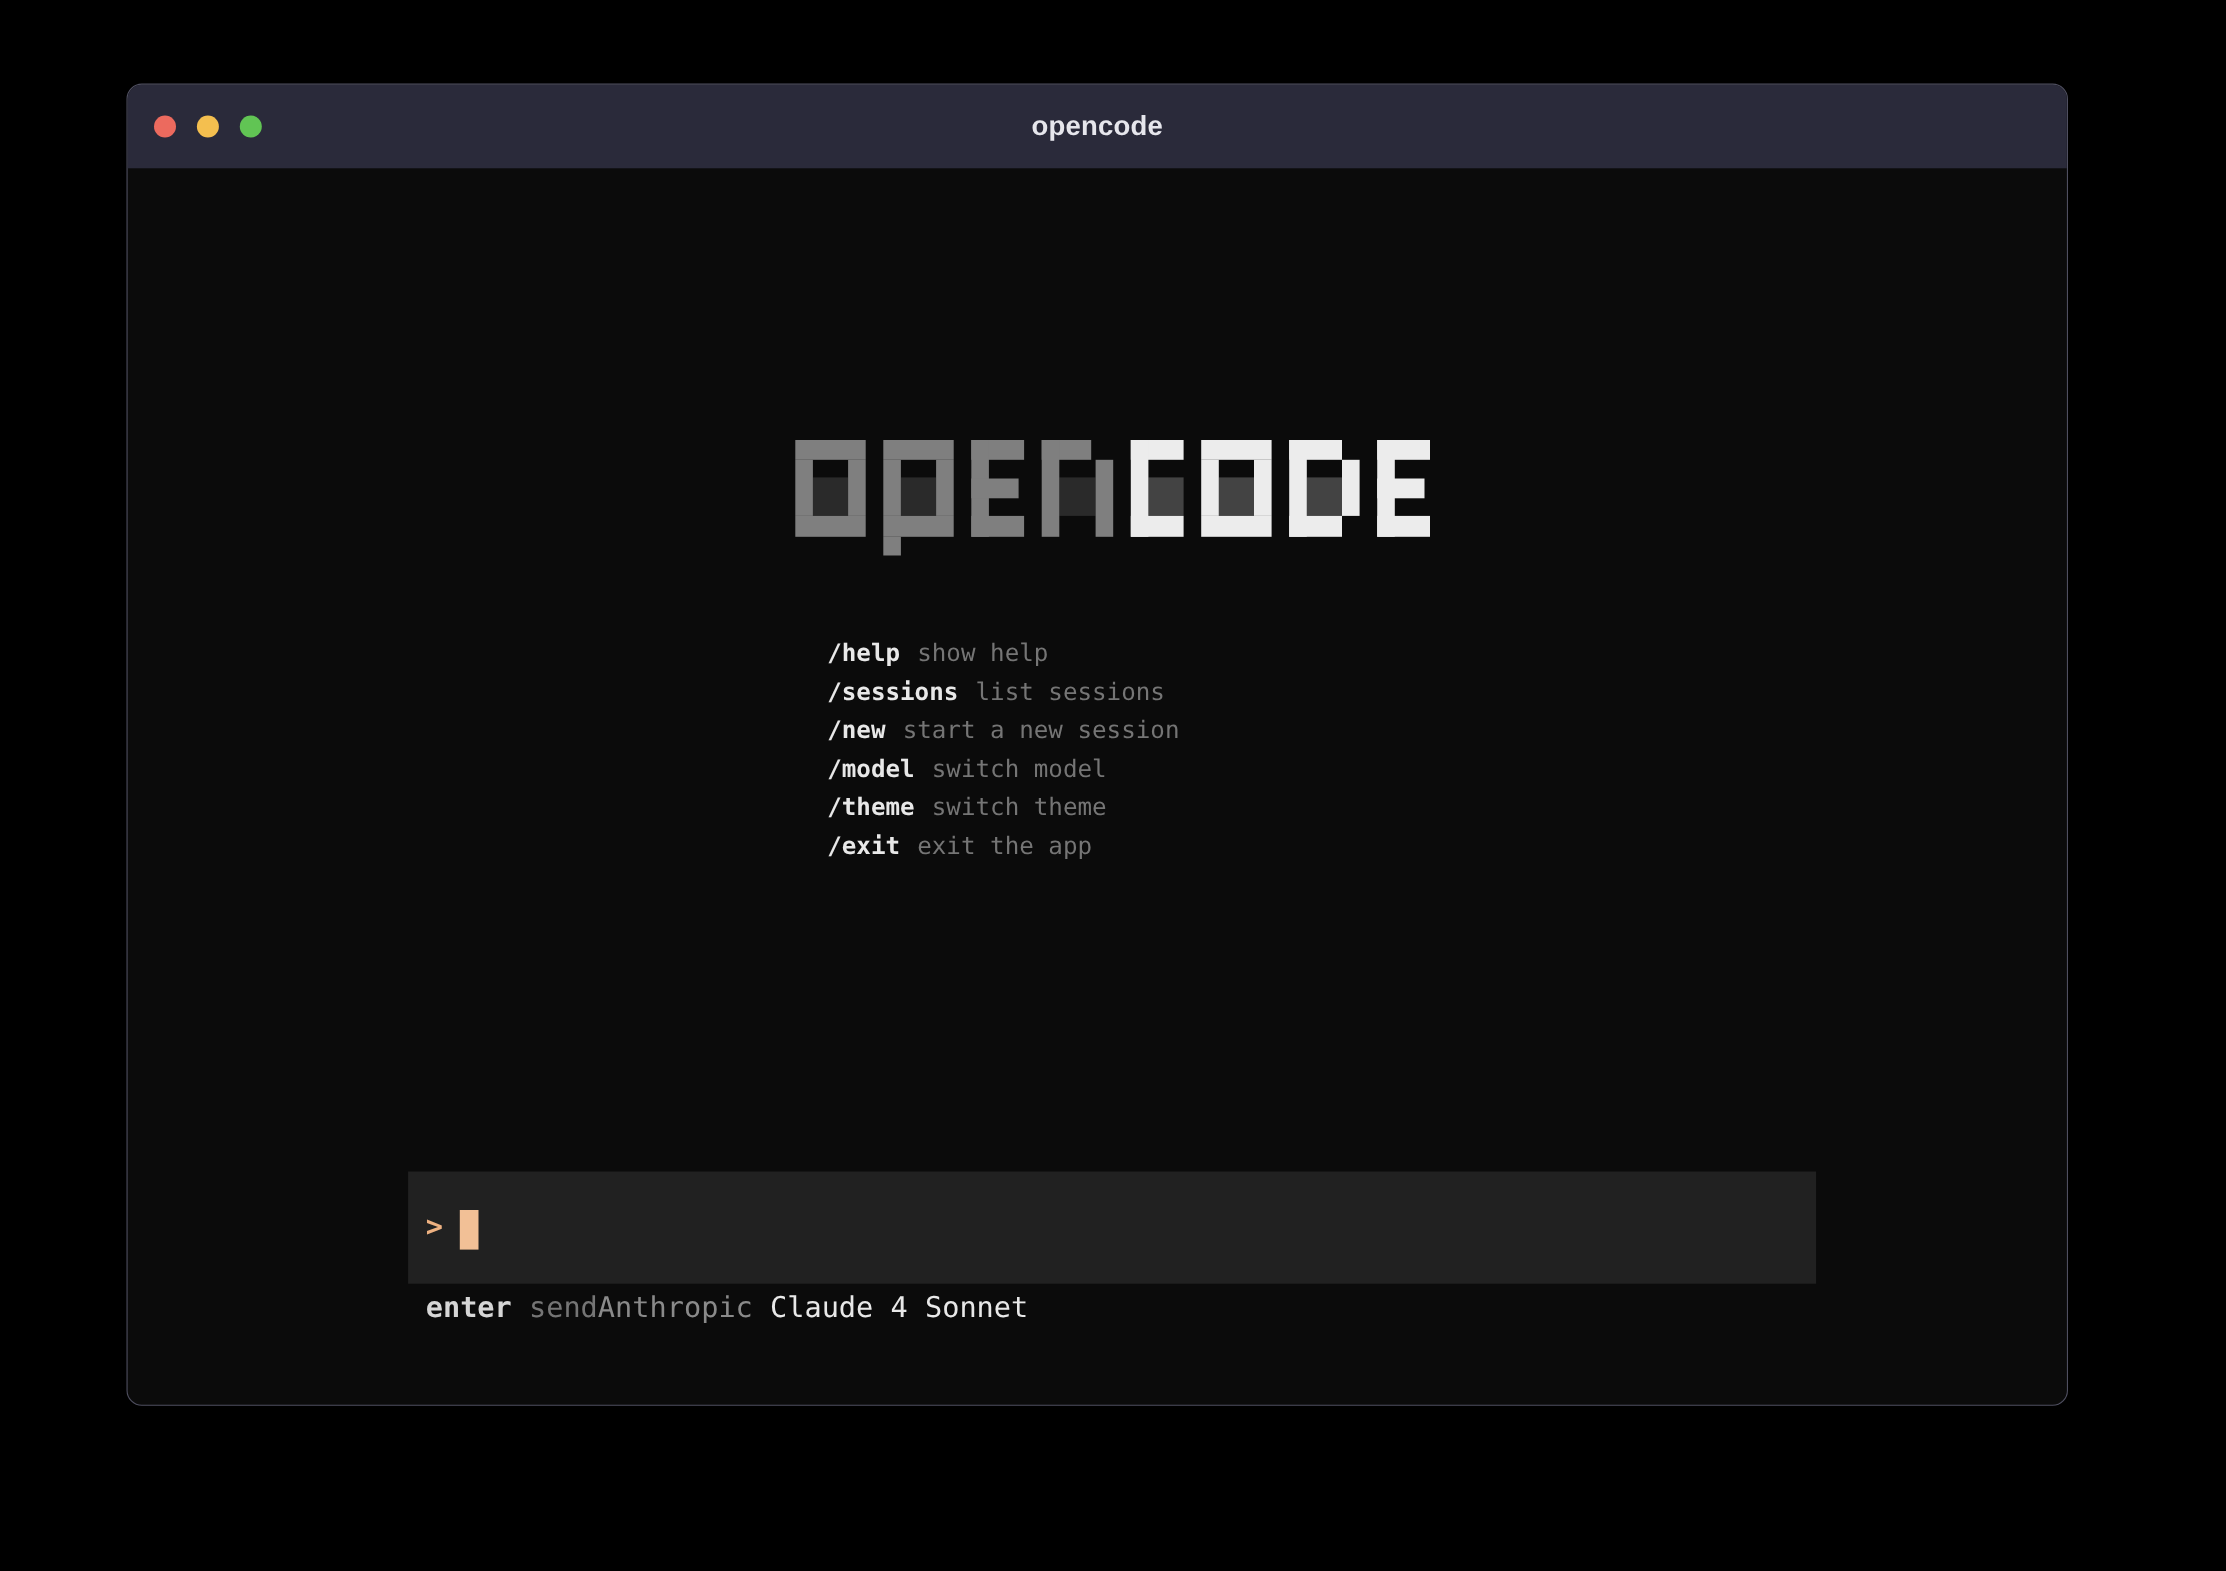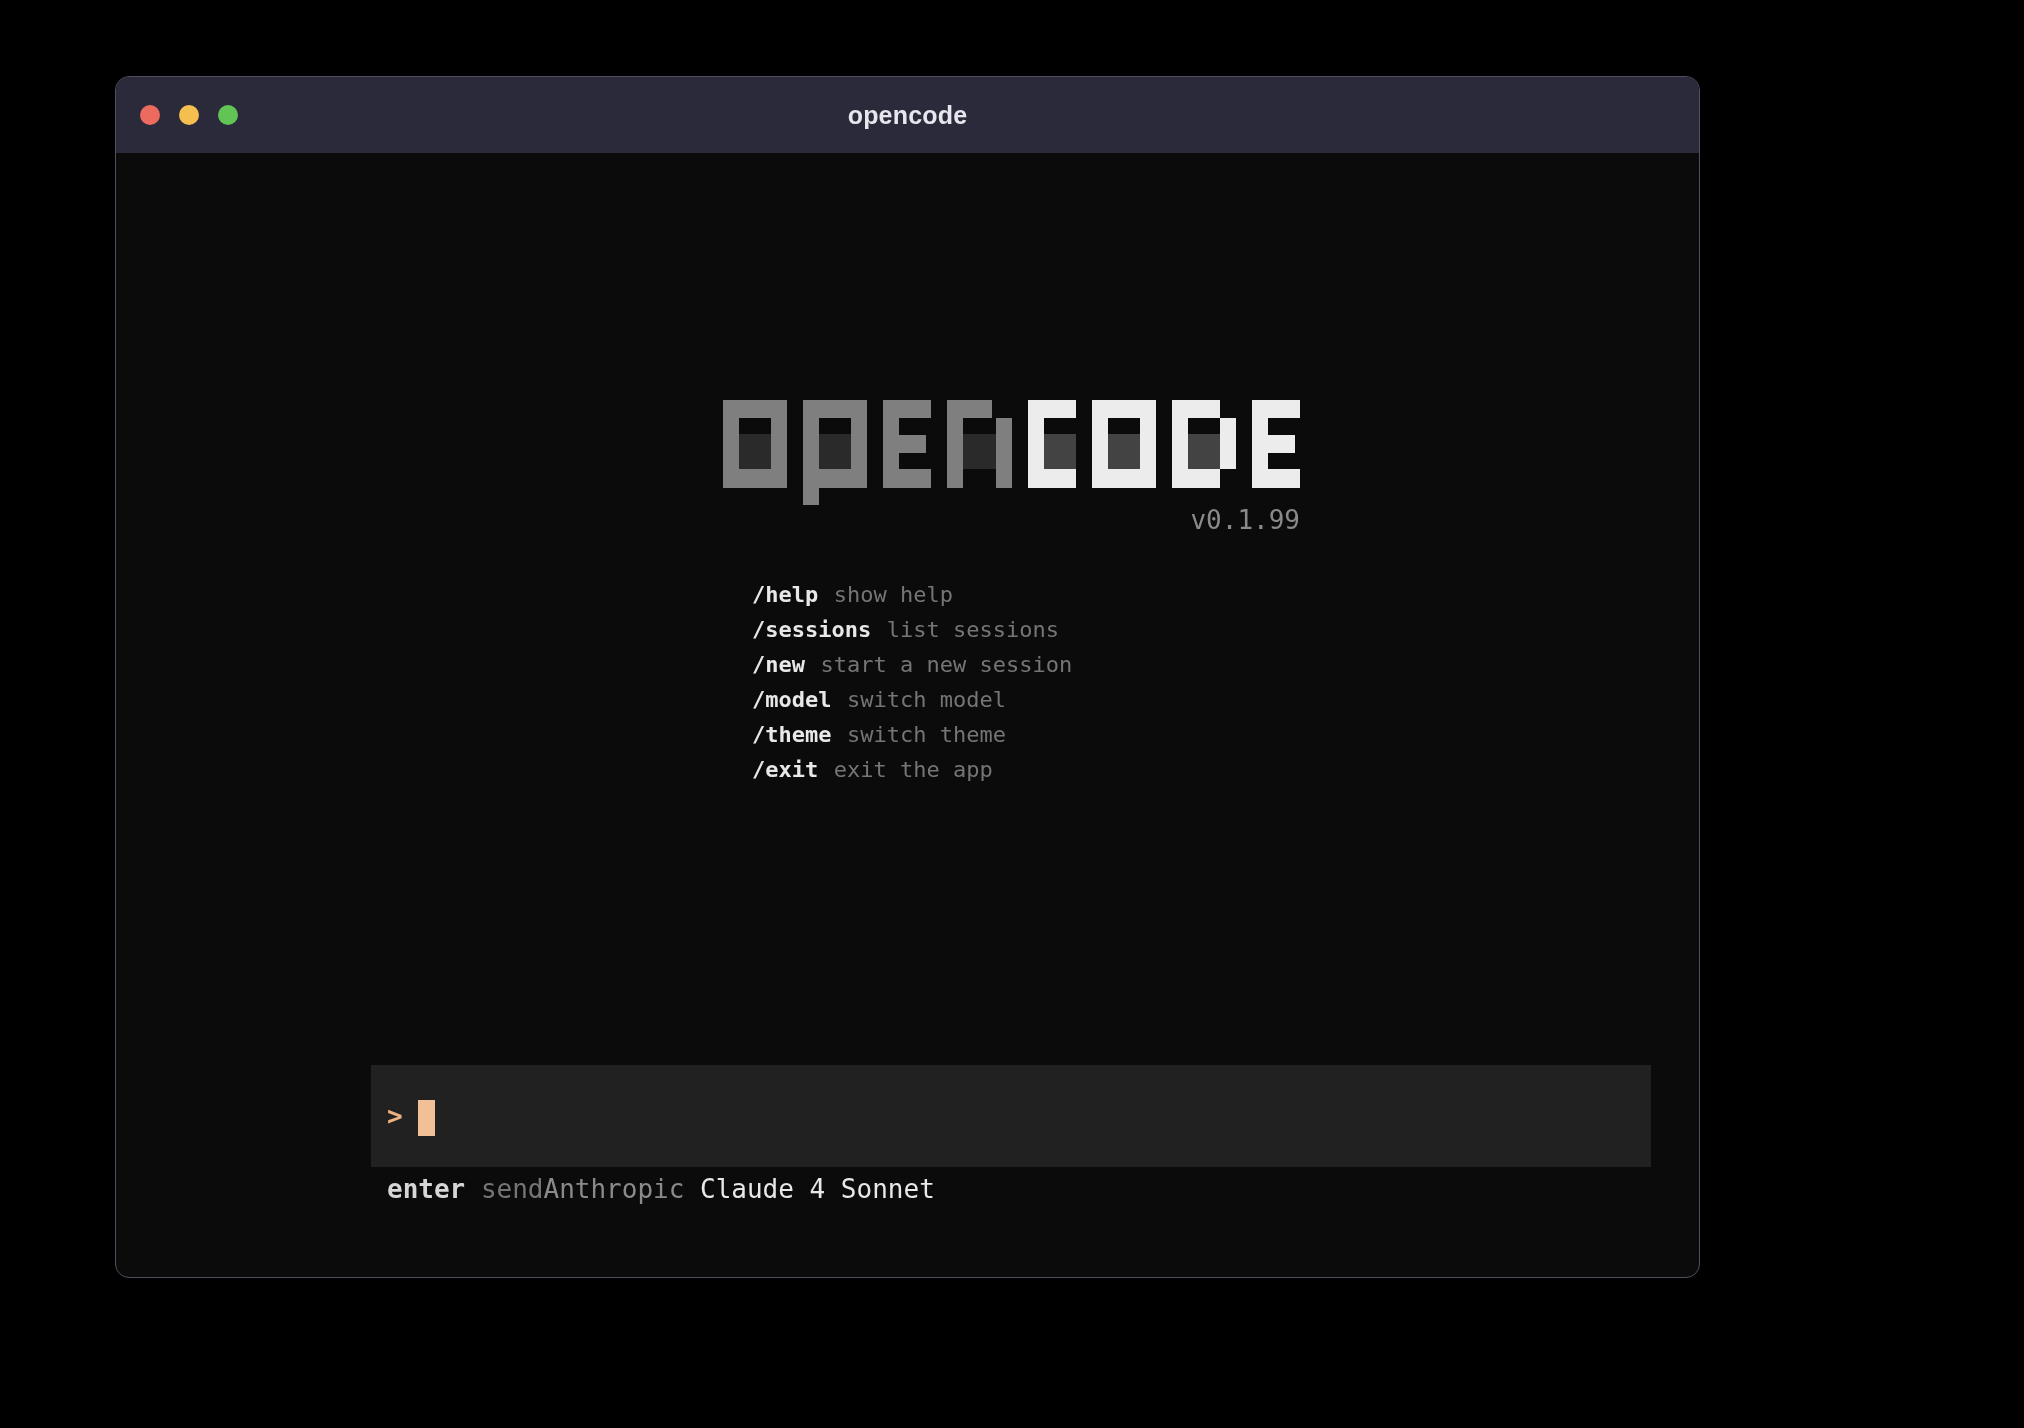--- a/index.html
+++ b/index.html
@@ -9,21 +9,21 @@
     --text-bright:#e8e8e8; --text-muted:#757575; --text-dim:#8a8a8a;
     --input-bg:#212121; --accent:#edb181; --cursor:#f2c096;
   }
   *{margin:0;padding:0;box-sizing:border-box;}
   html,body{background:var(--page-bg,#000);}
   body{
     width:2024px;height:1428px;position:relative;overflow:hidden;
     font-family:"DejaVu Sans Mono","Liberation Mono",monospace;
   }
   .window{
-    position:absolute;left:115px;top:76px;width:1585px;height:1202px;
+    position:absolute;left:115px;top:76px;width:1765px;height:1202px;
     background:var(--window-bg);border:1.5px solid var(--window-border);
     border-radius:14px;overflow:hidden;
   }
   .titlebar{
     position:absolute;left:0;top:0;right:0;height:76px;
     background:var(--titlebar-bg);display:flex;align-items:center;justify-content:center;
   }
   .traffic-lights{position:absolute;left:24px;top:0;height:76px;display:flex;align-items:center;gap:19px;}
   .tl{width:20px;height:20px;border-radius:50%;display:inline-block;cursor:default;}
   .tl.red{background:var(--traffic-red);}
@@ -124,21 +124,20 @@
         <i class="px" style="left: 0px; top: 69px; width: 48px; height: 19px; background: rgb(236, 236, 236);"></i>
         <i class="px" style="left: 48px; top: 18px; width: 16px; height: 51px; background: rgb(236, 236, 236);"></i>
       </div>
       <div class="logo-letter" style="width: 48px;">
         <i class="px" style="left: 0px; top: 0px; width: 48px; height: 18px; background: rgb(236, 236, 236);"></i>
         <i class="px" style="left: 0px; top: 0px; width: 16px; height: 88px; background: rgb(236, 236, 236);"></i>
         <i class="px" style="left: 0px; top: 35px; width: 43px; height: 18px; background: rgb(236, 236, 236);"></i>
         <i class="px" style="left: 0px; top: 69px; width: 48px; height: 19px; background: rgb(236, 236, 236);"></i>
       </div>
     </div>
-  <div class="version">v0.1.99</div>
 
   <div class="commands"><div class="cmd-row"><span class="cmd">/help</span><span class="desc">show help</span></div><div class="cmd-row"><span class="cmd">/sessions</span><span class="desc">list sessions</span></div><div class="cmd-row"><span class="cmd">/new</span><span class="desc">start a new session</span></div><div class="cmd-row"><span class="cmd">/model</span><span class="desc">switch model</span></div><div class="cmd-row"><span class="cmd">/theme</span><span class="desc">switch theme</span></div><div class="cmd-row"><span class="cmd">/exit</span><span class="desc">exit the app</span></div></div>
 
   <div class="input-box">
     <span class="prompt">&gt;</span>
     <span class="cursor"></span>
   </div>
 
   <div class="footer">
     <div class="hint">

